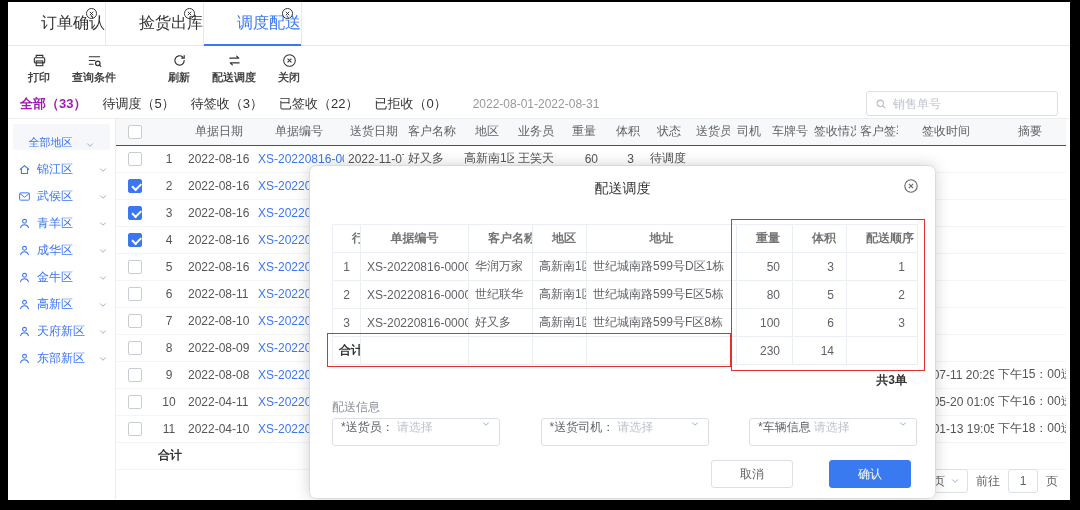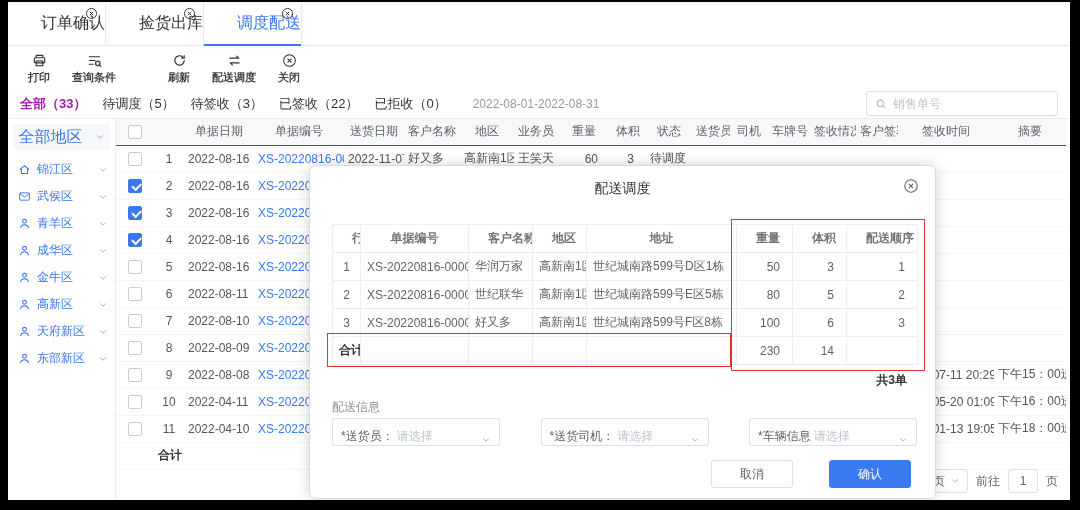--- a/index.html
+++ b/index.html
@@ -31,22 +31,22 @@
   .search { margin-left: auto; width: 192px; height: 25px; border: 1px solid #dcdfe6; border-radius: 3px;
             display: flex; align-items: center; gap: 6px; padding: 0 8px; background: #fff; }
   .search-icon { width: 12px; height: 12px; color: #b6bcc6; }
   .search-icon svg { width: 100%; height: 100%; display: block; }
   .search input { border: none; outline: none; flex: 1; font-size: 12px; color: #333; min-width: 0; background: transparent; }
   .search input::placeholder { color: #bfc4cc; }
 
   
   .content { display: flex; height: 381px; position: relative; }
   .sidebar { width: 108px; border-right: 1px solid #ececec; padding-top: 5px; flex: none; }
-  .side-all { height: 26px; margin: 0 5px 6px 5px; display: flex; align-items: center; justify-content: center; gap: 12px;
-              color: #3a77f0; font-size: 16px; background: #f5f7fa; border-radius: 2px; cursor: pointer; }
+  .side-all { height: 26px; margin: 0 5px 6px 5px; display: flex; align-items: flex-end; justify-content: center; gap: 12px;
+              color: #3a77f0; font-size: 11px; background: #f5f7fa; border-radius: 2px; cursor: pointer; }
   .side-item { height: 27px; display: flex; align-items: center; padding: 0 7px 0 10px; color: #3a77f0; font-size: 12px; cursor: pointer; }
   .side-ic { width: 13px; height: 13px; margin-right: 6px; color: #3a77f0; flex: none; }
   .side-ic svg { width: 100%; height: 100%; display: block; }
   .side-lbl { flex: 1; white-space: nowrap; overflow: hidden; }
   .chev { width: 10px; height: 10px; color: #9fb0d0; flex: none; }
   .chev svg { width: 100%; height: 100%; display: block; }
 
   
   .grid { flex: 1; overflow: hidden; position: relative; }
   table.orders { border-collapse: collapse; table-layout: fixed; width: 950px; font-size: 12px; color: #555; }
@@ -76,21 +76,21 @@
   table.mtable td { height: 28px; border: 1px solid #ebeef5; padding: 0 6px; white-space: nowrap; overflow: hidden; }
 
   .red-box { position: absolute; border: 1px solid #e03131; pointer-events: none; z-index: 3; }
   .red-box-cols { left: 421px; top: 53px; width: 194px; height: 152px; }
   .red-box-total { left: 17px; top: 167px; width: 404px; height: 34px; }
 
   .m-count { position: absolute; top: 206px; right: 28px; font-size: 12px; font-weight: bold; color: #333; }
   .m-section { position: absolute; top: 233px; left: 22px; font-size: 12px; color: #8a8f99; }
   .m-selects { position: absolute; top: 252px; left: 22px; width: 585px; display: flex; justify-content: space-between; }
   .select-box { width: 168px; height: 28px; border: 1px solid #dcdfe6; border-radius: 3px; background: #fff;
-                display: flex; align-items: flex-end; padding: 0 8px; font-size: 12px; color: #606266; cursor: pointer; }
+                display: flex; align-items: flex-start; padding: 0 8px; font-size: 12px; color: #606266; cursor: pointer; }
   .select-box .ph { color: #bfc4cc; flex: 1; margin-left: 3px; white-space: nowrap; overflow: hidden; }
 
   .modal-buttons { position: absolute; bottom: 10px; right: 24px; display: flex; gap: 36px; padding-left: 36px; }
   .btn { min-width: 82px; height: 28px; border-radius: 3px; font-size: 12px; display: flex; align-items: center;
          justify-content: center; cursor: pointer; }
   .btn-cancel { background: #fff; border: 1px solid #dcdfe6; color: #606266; }
   .btn-confirm { background: #3a7af0; border: 1px solid #3a7af0; color: #fff; }
 
   
   .pagination { position: absolute; right: 12px; bottom: 7px; display: flex; align-items: center; gap: 8px;

